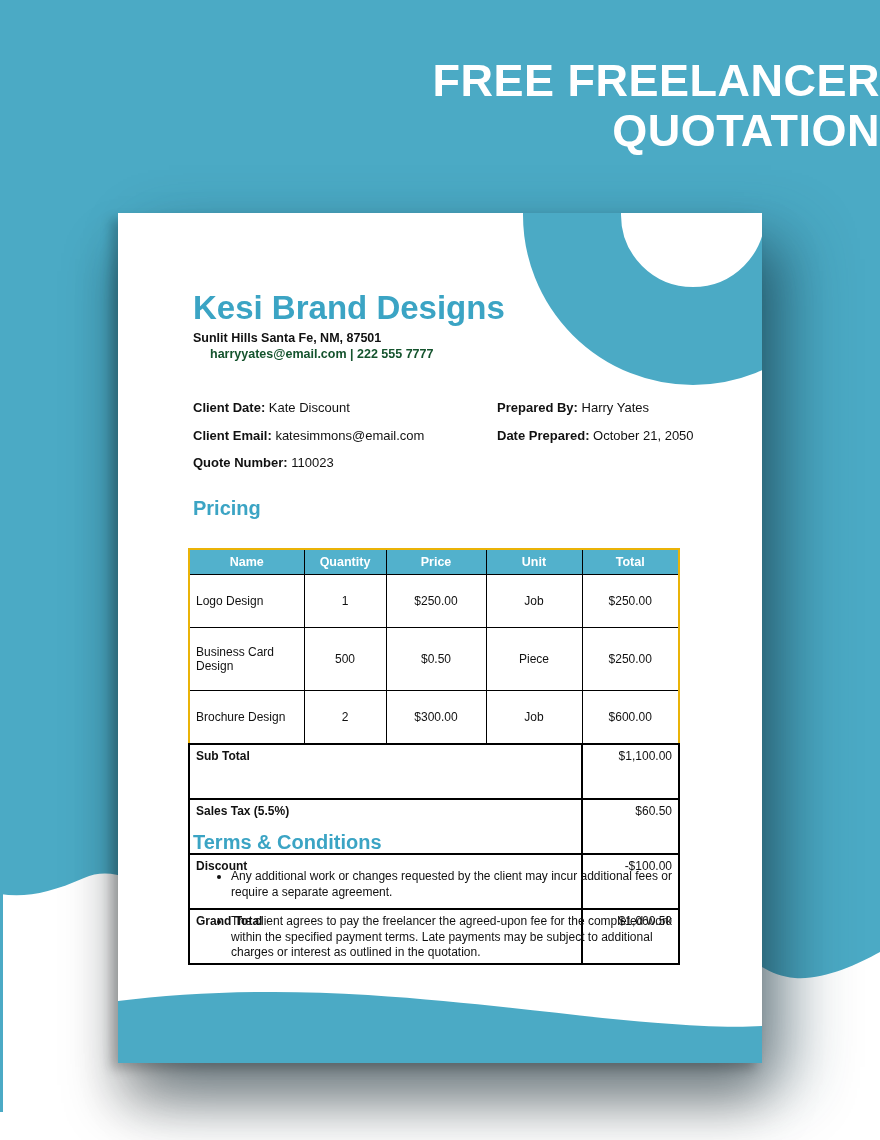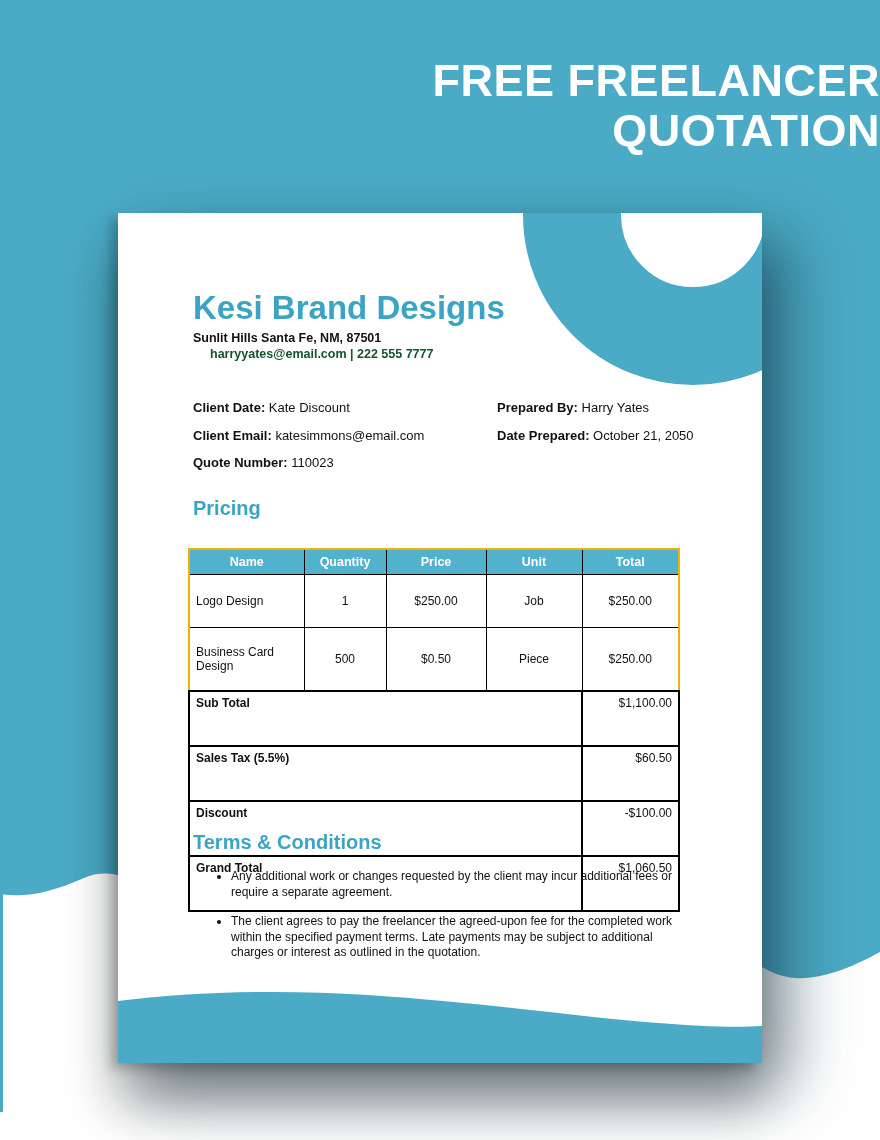--- a/index.html
+++ b/index.html
@@ -142,20 +142,27 @@
           <td>Job</td>
           <td>$250.00</td>
         </tr>
         <tr class="item-row">
           <td class="cell-name">Business Card Design</td>
           <td>500</td>
           <td>$0.50</td>
           <td>Piece</td>
           <td>$250.00</td>
         </tr>
+        <tr class="item-row">
+          <td class="cell-name">Brochure Design</td>
+          <td>2</td>
+          <td>$300.00</td>
+          <td>Job</td>
+          <td>$600.00</td>
+        </tr>
         <tr class="sum-row">
           <td class="sum-label" colspan="4">Sub Total</td>
           <td class="sum-value">$1,100.00</td>
         </tr>
         <tr class="sum-row">
           <td class="sum-label" colspan="4">Sales Tax (5.5%)</td>
           <td class="sum-value">$60.50</td>
         </tr>
         <tr class="sum-row">
           <td class="sum-label" colspan="4">Discount</td>

